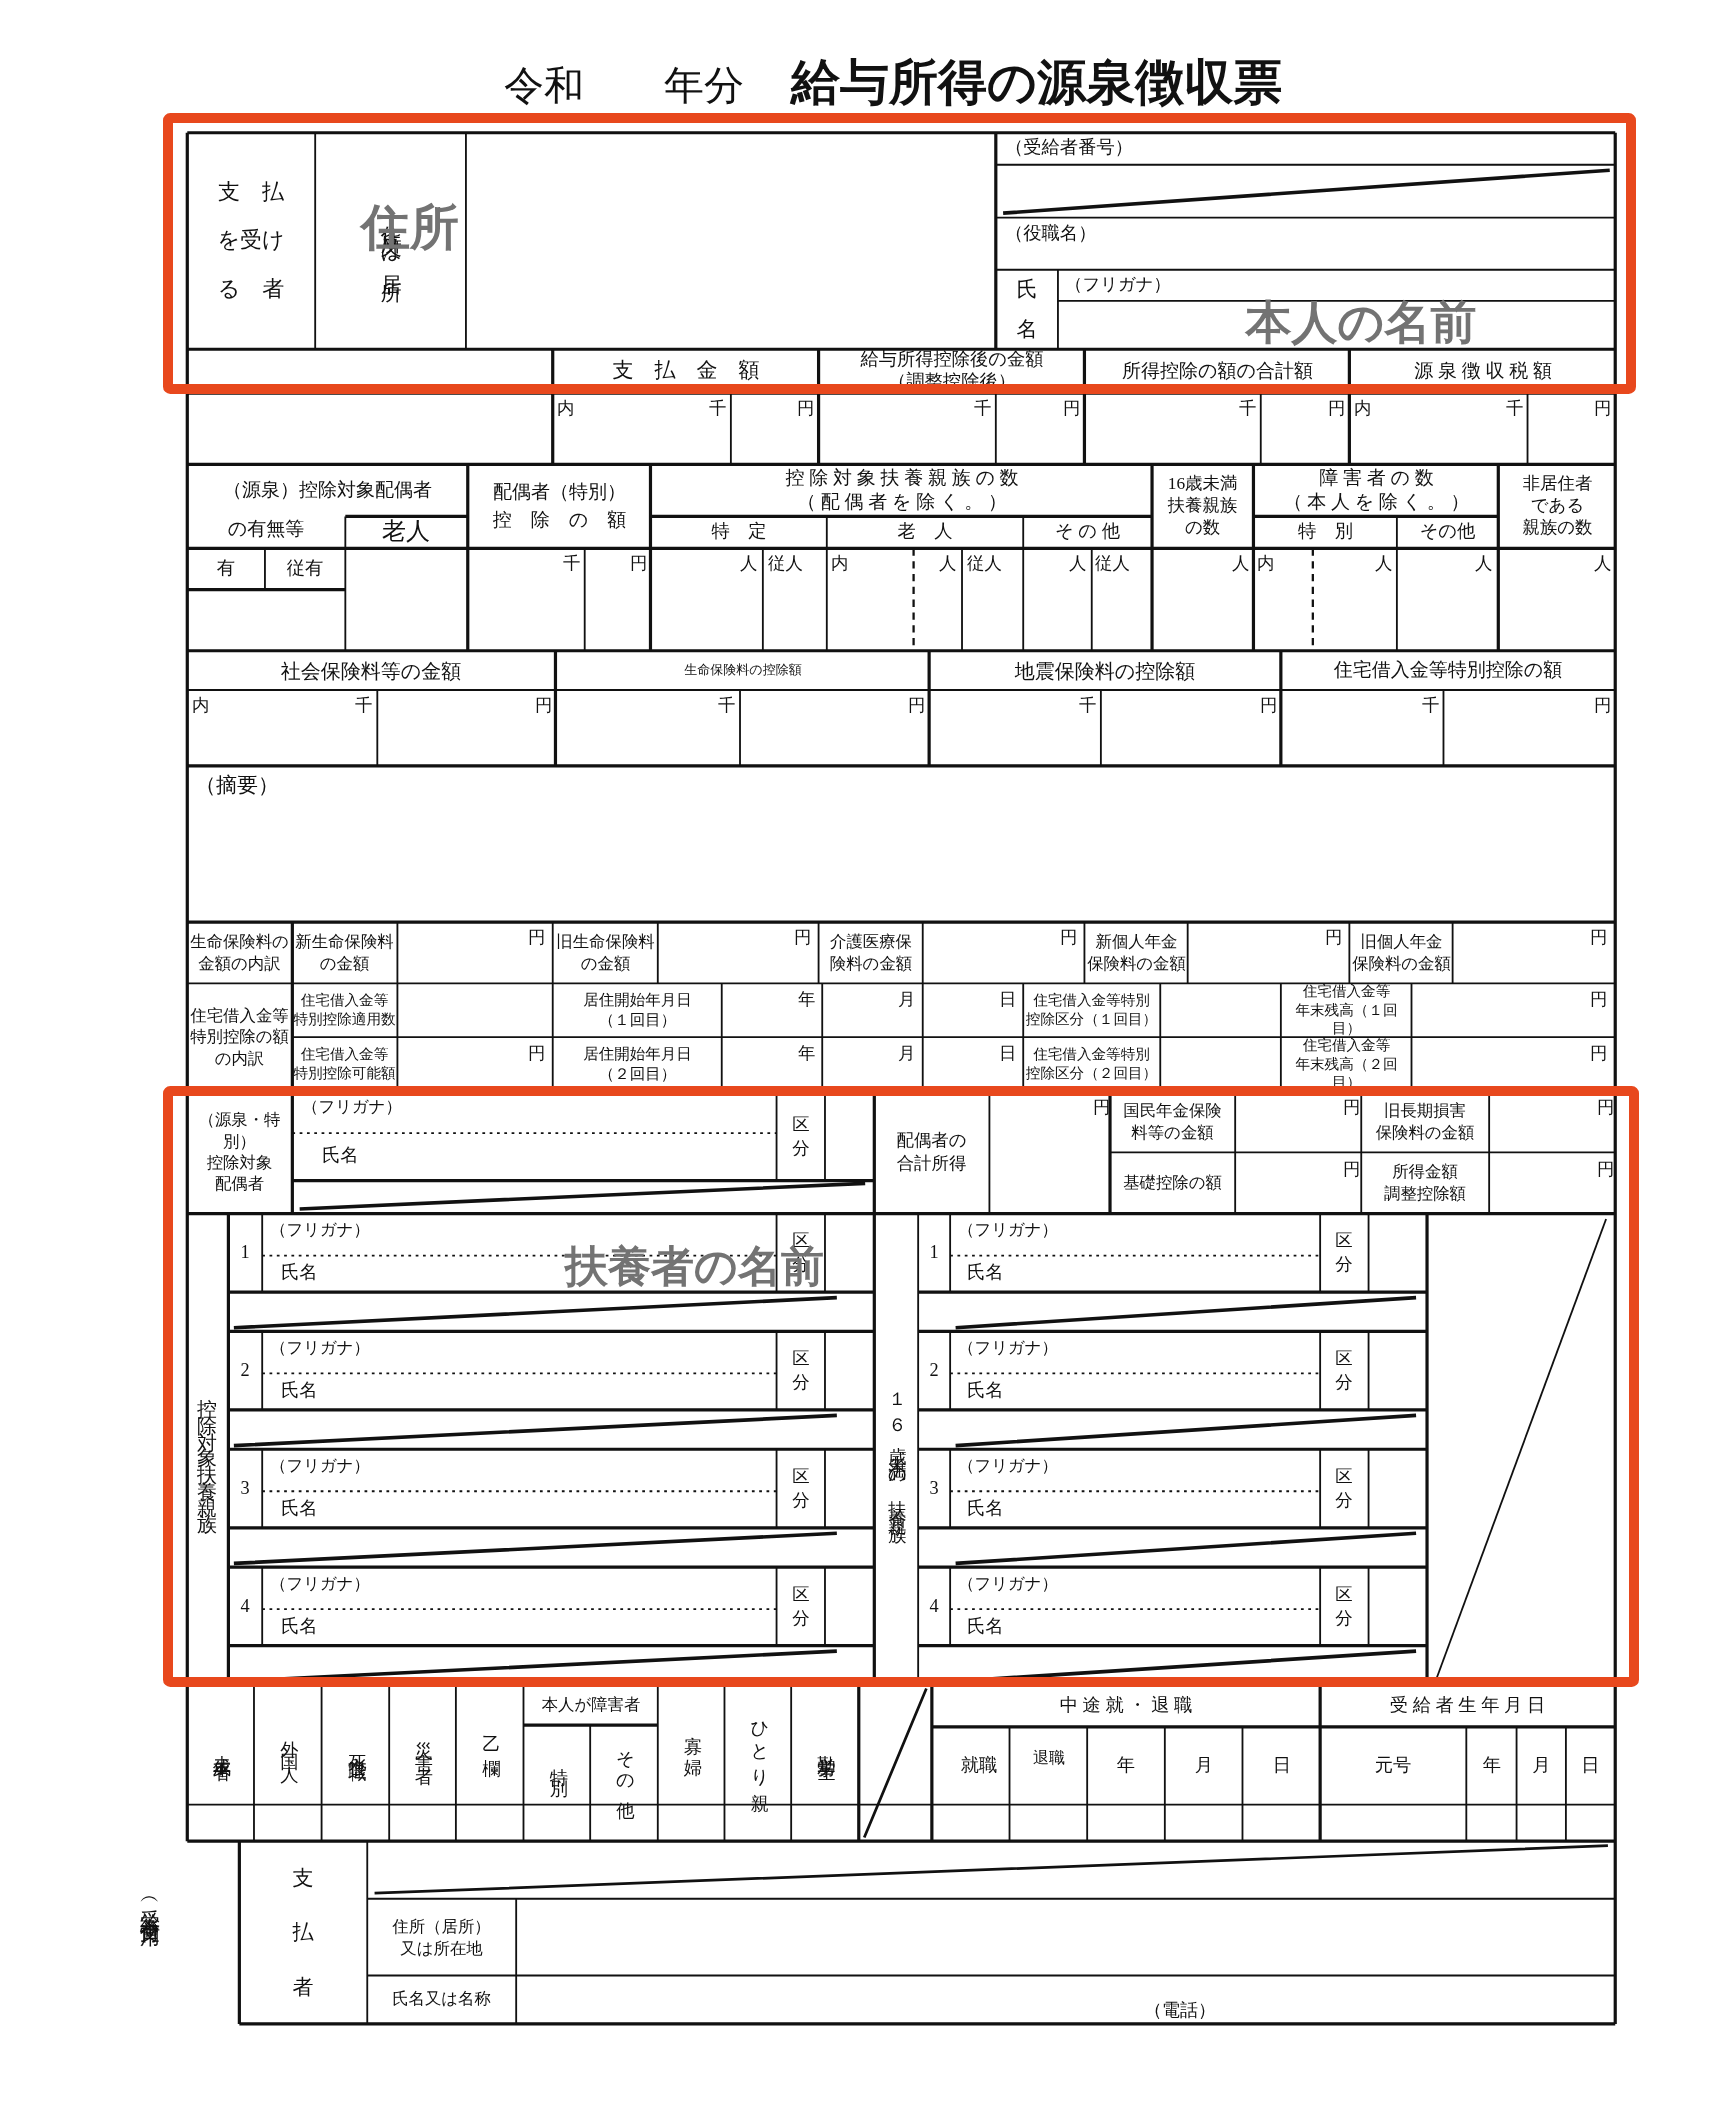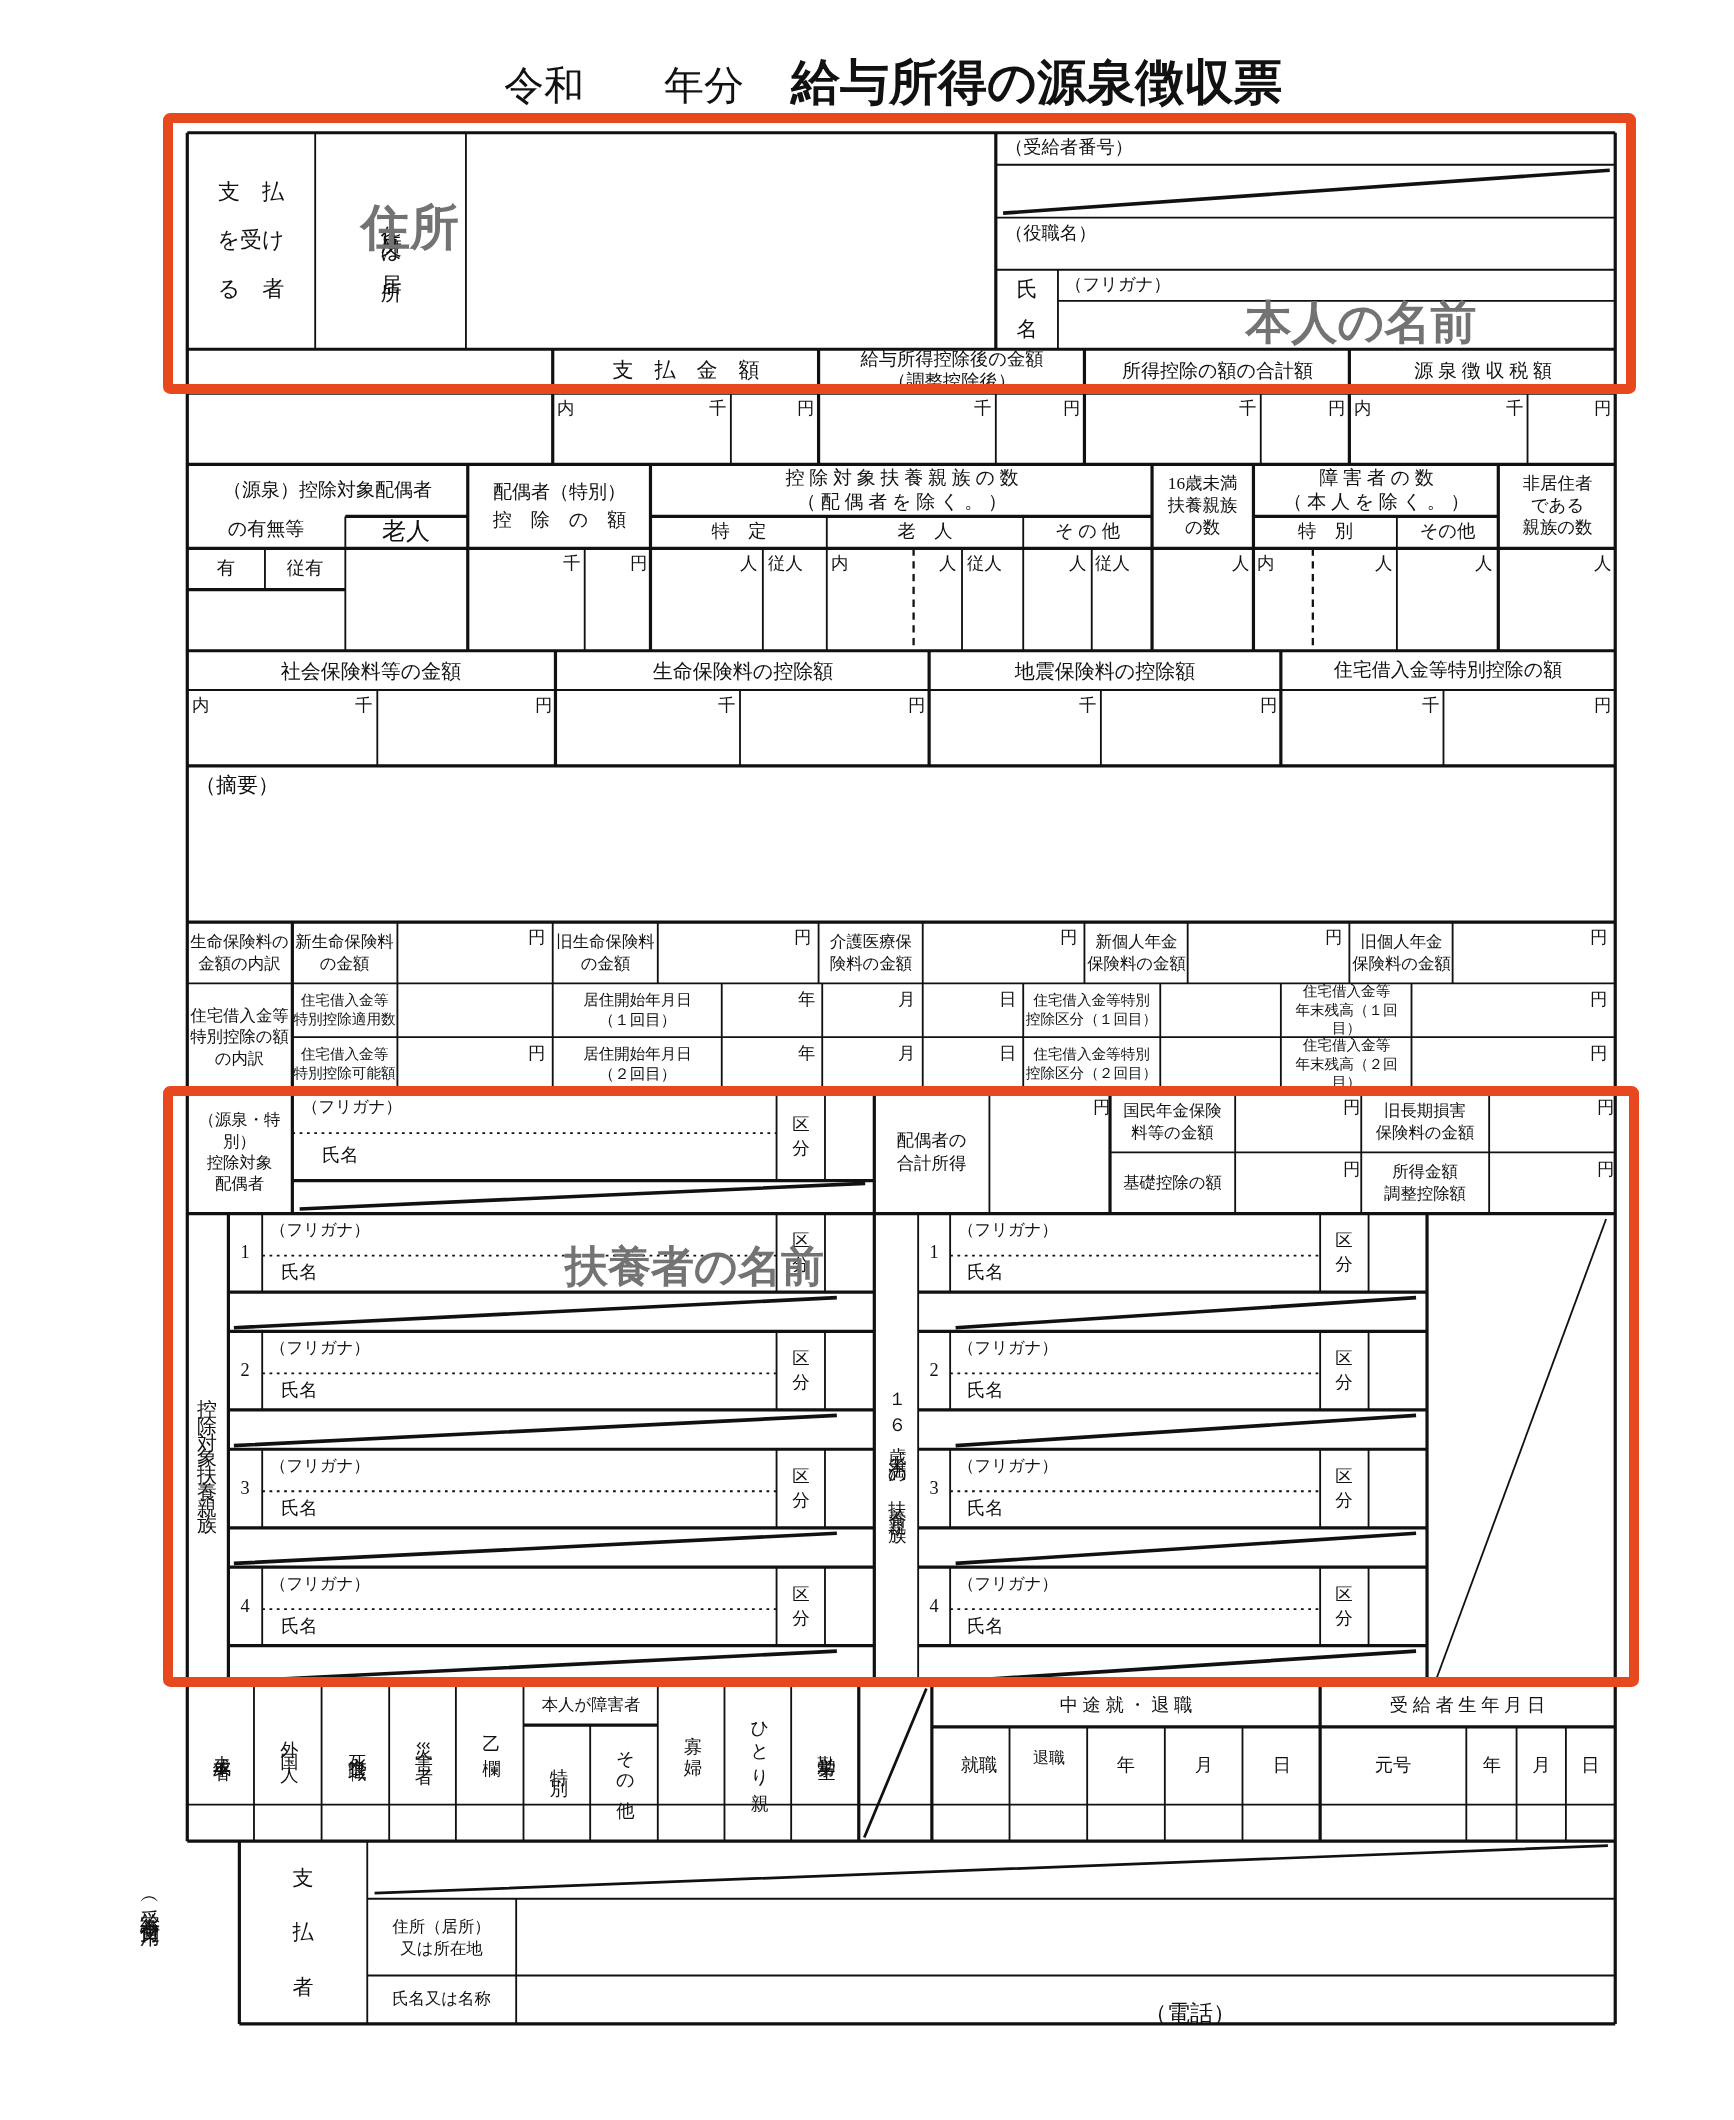--- a/index.html
+++ b/index.html
@@ -143,21 +143,21 @@
   <div class="t" style="left:967px;top:552px;font-size:17.4px;">従人</div>
   <div class="t" style="left:1069px;top:552px;font-size:17.4px;">人</div>
   <div class="t" style="left:1095px;top:552px;font-size:17.4px;">従人</div>
   <div class="t" style="left:1232px;top:552px;font-size:17.4px;">人</div>
   <div class="t" style="left:1257px;top:552px;font-size:17.4px;">内</div>
   <div class="t" style="left:1375px;top:552px;font-size:17.4px;">人</div>
   <div class="t" style="left:1475px;top:552px;font-size:17.4px;">人</div>
   <div class="t" style="left:1594px;top:552px;font-size:17.4px;">人</div>
 
   <div class="t ctr" style="left:187px;top:651px;width:368px;height:39px;font-size:20px;">社会保険料等の金額</div>
-  <div class="t ctr" style="left:556px;top:651px;width:374px;height:39px;font-size:20px;">生命保険料の控除額</div>
+  <div class="t ctr" style="left:556px;top:651px;width:374px;height:39px;font-size:13px;">生命保険料の控除額</div>
   <div class="t ctr" style="left:929px;top:651px;width:352px;height:39px;font-size:20px;">地震保険料の控除額</div>
   <div class="t ctr" style="left:1281px;top:651px;width:334px;height:39px;font-size:19px;">住宅借入金等特別控除の額</div>
   <div class="t" style="left:192px;top:694px;font-size:17.4px;">内</div>
   <div class="t" style="left:355px;top:694px;font-size:17.4px;">千</div>
   <div class="t" style="left:535px;top:694px;font-size:17.4px;">円</div>
   <div class="t" style="left:718px;top:694px;font-size:17.4px;">千</div>
   <div class="t" style="left:908px;top:694px;font-size:17.4px;">円</div>
   <div class="t" style="left:1079px;top:694px;font-size:17.4px;">千</div>
   <div class="t" style="left:1260px;top:694px;font-size:17.4px;">円</div>
   <div class="t" style="left:1422px;top:694px;font-size:17.4px;">千</div>
@@ -316,21 +316,21 @@
 
   <div class="t ctr v" style="left:132px;top:1782px;width:37px;height:245px;font-size:20px;letter-spacing:3.7px;">（受給者交付用）</div>
   <div class="t ctr" style="left:239px;top:1841px;width:128px;height:183px;font-size:21px;line-height:2.6;">支
 払
 者</div>
   <div class="t ctr" style="left:367px;top:1899px;width:149px;height:77px;font-size:16.4px;">住所（居所）
 又は所在地</div>
   <div class="hot" style="left:518px;top:1901px;width:1096px;height:73px;"></div>
   <div class="t ctr" style="left:367px;top:1975px;width:149px;height:48px;font-size:16.4px;">氏名又は名称</div>
   <div class="hot" style="left:518px;top:1977px;width:1096px;height:45px;"></div>
-  <div class="t" style="left:1144px;top:1999px;font-size:23px;">（電話）</div>
+  <div class="t" style="left:1144px;top:1999px;font-size:18px;">（電話）</div>
 
   <div class="obox" style="left:163px;top:113px;width:1453px;height:261px;"></div>
   <div class="obox" style="left:163px;top:1086px;width:1456px;height:581px;"></div>
   <div class="t orange" style="left:361px;top:196px;font-size:49px;">住所</div>
   <div class="t orange ctr" style="left:1087px;top:298px;width:548px;height:49px;font-size:46px;">本人の名前</div>
   <div class="t orange" style="left:565px;top:1239px;font-size:43px;">扶養者の名前</div>
 
 </div>
 
 

